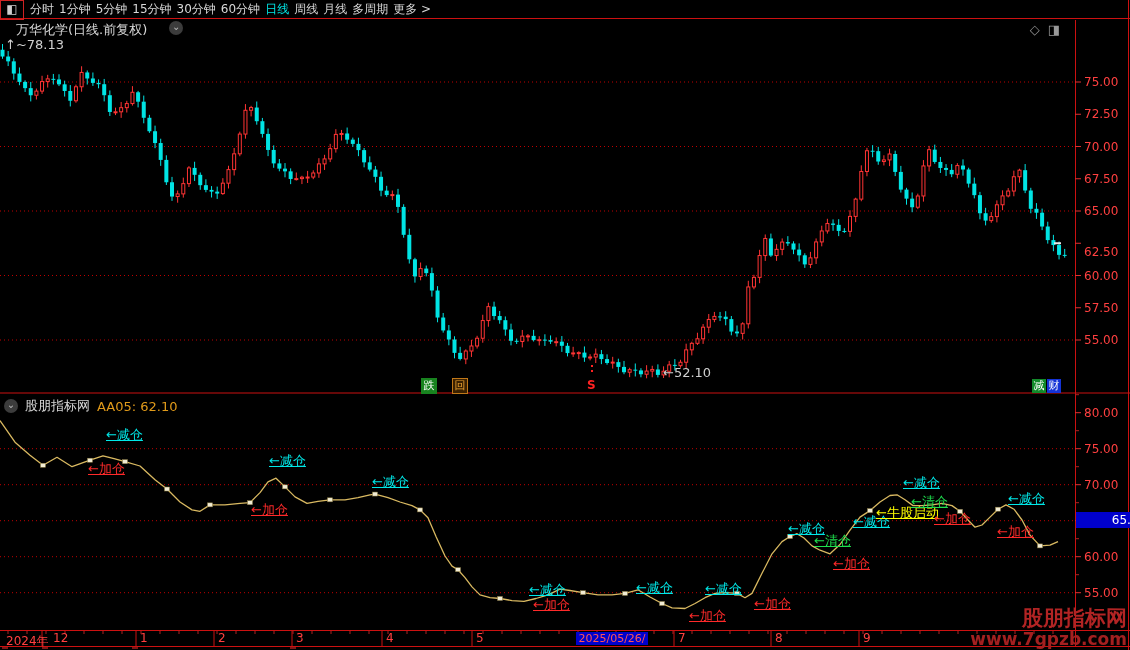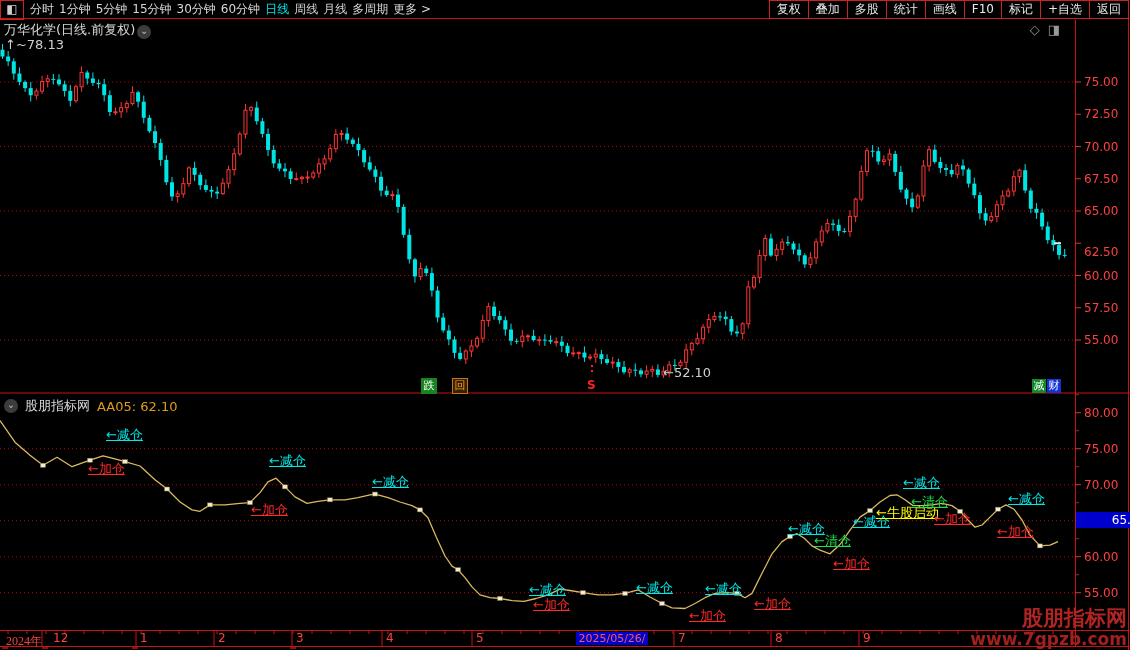--- a/index.html
+++ b/index.html
@@ -10,31 +10,31 @@
   .sig{position:absolute;font-size:13px;white-space:nowrap;transform:translateY(-50%);z-index:2;text-decoration:underline;}
   #topbar{position:absolute;left:0;top:0;width:1130px;height:19px;z-index:3;}
   #left-icon-box{position:absolute;left:0;top:0;width:22px;height:18px;border:1px solid #cc2222;
      color:#cfcfcf;text-align:center;line-height:17px;font-size:12px;}
   #periods{position:absolute;left:30px;top:0;height:18px;display:flex;gap:5px;align-items:center;color:#d8d8d8;}
   #periods span{cursor:default;}
   #right-tools{position:absolute;right:1px;top:0;height:19px;display:flex;}
   #right-tools .cell{border:1px solid #cc2222;border-left:none;color:#e8e8e8;padding:0 7px;
      line-height:17px;height:17px;font-size:12px;white-space:nowrap;}
   #right-tools .cell:first-child{border-left:1px solid #cc2222;}
-  #title-row{position:absolute;left:4px;top:21px;color:#d8d8d8;font-size:13px;z-index:3;display:flex;align-items:flex-end;gap:2px;}
+  #title-row{position:absolute;left:16px;top:21px;color:#d8d8d8;font-size:13px;z-index:3;display:flex;align-items:flex-start;gap:22px;}
   .chev{display:inline-block;width:14px;height:14px;border-radius:50%;background:#3c3c3c;color:#b8b8b8;
      text-align:center;line-height:11px;font-size:10px;}
   #title-right-icons{position:absolute;right:62px;top:22px;color:#999;font-size:13px;z-index:3;letter-spacing:8px;}
   .tag{position:absolute;width:14px;height:14px;color:#fff;font-size:11px;text-align:center;line-height:14px;z-index:2;}
   #ind-header{position:absolute;left:4px;top:397px;display:flex;align-items:center;gap:7px;z-index:3;}
   #watermark{position:absolute;right:3px;bottom:2px;text-align:right;z-index:5;line-height:1.08;}
   #wm1{font-size:21px;font-weight:bold;color:#b22424;}
   #wm2{font-size:17px;font-weight:bold;color:#a32020;}
   .bluebox{position:absolute;background:#0000cc;z-index:4;font-size:12px;line-height:16px;text-align:center;}
-  #time-axis-year{position:absolute;color:#ff4040;font-size:12px;z-index:2;font-family:Liberation Serif, serif;}
+  #time-axis-year{position:absolute;color:#ff4040;font-size:12px;z-index:2;}
 </style>
 </head>
 <body>
 
 <div id="app">
   <svg id="chart-svg" width="1130" height="650">
       <line x1="0" y1="18.5" x2="1130" y2="18.5" stroke="#cc1111" stroke-width="1"></line>
       <line x1="0" y1="393" x2="1130" y2="393" stroke="#cc1111" stroke-width="1"></line>
       <line x1="0" y1="630.5" x2="1130" y2="630.5" stroke="#cc1111" stroke-width="1"></line>
       <line x1="0" y1="646.5" x2="1130" y2="646.5" stroke="#cc1111" stroke-width="1"></line>
@@ -552,31 +552,20 @@
         <span>5分钟</span>
         <span>15分钟</span>
         <span>30分钟</span>
         <span>60分钟</span>
         <span style="color: rgb(0, 232, 232);">日线</span>
         <span>周线</span>
         <span>月线</span>
         <span>多周期</span>
         <span>更多 &gt;</span>
       </div>
-    <div id="right-tools">
-        <div class="cell">复权</div>
-        <div class="cell">叠加</div>
-        <div class="cell">多股</div>
-        <div class="cell">统计</div>
-        <div class="cell">画线</div>
-        <div class="cell">F10</div>
-        <div class="cell">标记</div>
-        <div class="cell">+自选</div>
-        <div class="cell">返回</div>
-      </div>
   </div>
 
   <div id="title-row">
     <span>万华化学(日线.前复权)</span>
     <span class="chev">⌄</span>
   </div>
   <div id="title-right-icons"><span>◇</span><span>◨</span></div>
 
   <div id="ind-header">
     <span class="chev">⌄</span>

